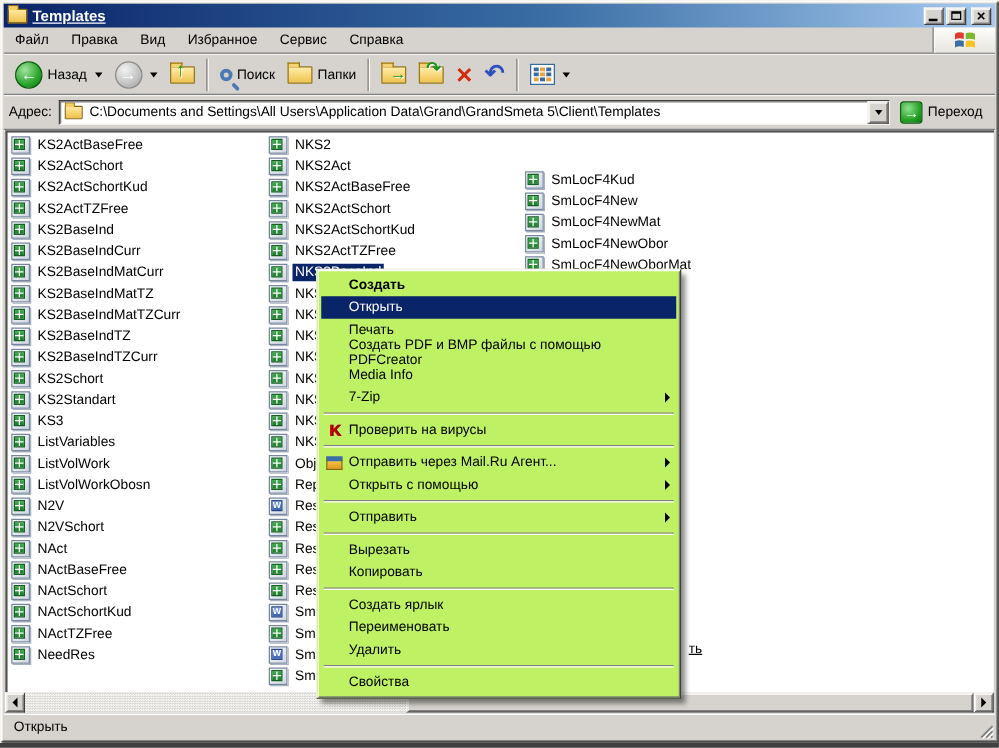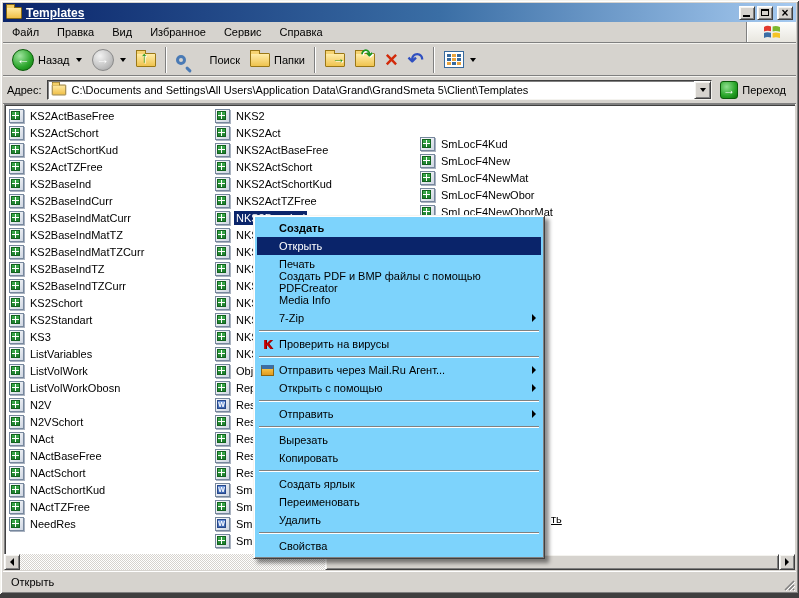--- a/index.html
+++ b/index.html
@@ -126,21 +126,21 @@
     border:1px solid; border-color:#fff #404040 #404040 #fff;
     box-shadow:inset 1px 1px 0 #f4f3ef, inset -1px -1px 0 #808080; }
 
   
   .statusbar { position:absolute; left:3px; top:571px; right:3px; height:21px;
     display:flex; align-items:center; font-size:11px; padding-left:8px;
     border-top:1px solid #fff; }
   .grip { position:absolute; right:1px; bottom:1px; width:13px; height:13px; }
 
   
-  .ctx { position:absolute; left:253px; top:215px; width:292px; background:#7dd3fc;
+  .ctx { position:absolute; left:253px; top:215px; width:292px; background:#bef264;
     padding:3px; z-index:10;
     border:1px solid; border-color:#f5f4f0 #404040 #404040 #f5f4f0;
     box-shadow:inset 1px 1px 0 #fff, inset -1px -1px 0 #808080, 4px 4px 4px rgba(0,0,0,.45);
     font-size:11px; }
   .ctx-item { height:18px; display:flex; align-items:center; position:relative;
     padding:0 14px 0 22px; }
   .ctx-item.bold { font-weight:bold; }
   .ctx-item.hl { background:#0a246a; color:#fff; }
   .ctx-sep { height:0; border-top:1px solid #808080; border-bottom:1px solid #fff; margin:3px 2px; }
   .ctx-arrow { position:absolute; right:5px; top:5px; width:0; height:0;
@@ -208,21 +208,21 @@
       <span class="drop"></span>
     </span>
     <span class="tbtn">
       <span class="folder">
           <span class="ovl up-arrow">↑</span>
         </span>
     </span>
     <span class="vsep"></span>
     <span class="tbtn">
       <span class="lens"></span>
-      <span style="margin-left:20px">Поиск</span>
+      <span style="margin-left:0">Поиск</span>
     </span>
     <span class="tbtn">
       <span class="folder"></span>
       <span>Папки</span>
     </span>
     <span class="vsep"></span>
     <span class="tbtn">
       <span class="folder">
           <span class="ovl right-arrow">→</span>
         </span>

